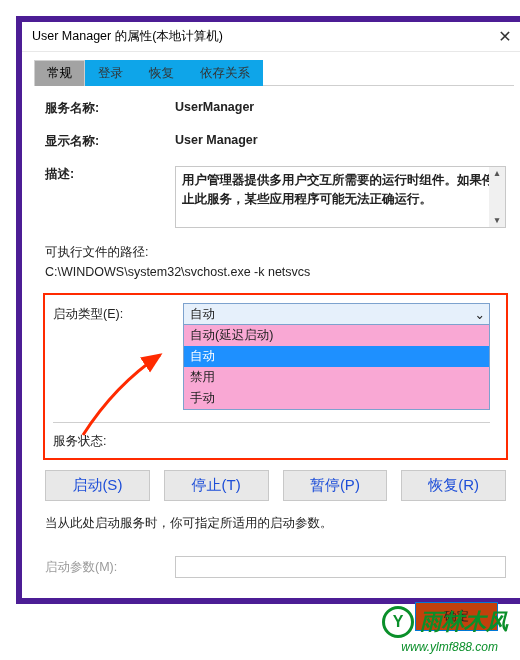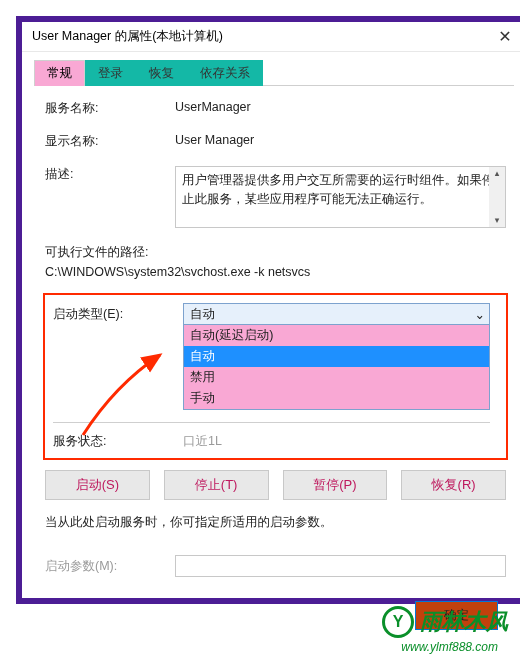--- a/index.html
+++ b/index.html
@@ -2,40 +2,40 @@
 <html><head>
 <meta charset="utf-8">
 <style>
   * { box-sizing: border-box; font-family: "Microsoft YaHei", "Segoe UI", sans-serif; }
   body { margin: 0; width: 520px; height: 660px; background: #fff; position: relative; overflow: hidden; }
   .window { border: 6px solid #4c1d95; width: 516px; height: 588px; margin: 16px; background: #fff; display: flex; flex-direction: column; }
   .titlebar { display: flex; justify-content: space-between; align-items: center; height: 30px; padding-left: 10px; font-size: 12.5px; border-bottom: 1px solid #e8e8e8; }
   .titlebar .close { width: 42px; height: 29px; display:flex; align-items:center; justify-content:center; font-size: 16px; color:#333;}
   .content { padding: 8px 12px 12px 12px; flex:1; display:flex; flex-direction:column; }
   .tabs { display:flex; align-items:flex-end; border-bottom:1px solid #cfcfcf; height:26px; font-size:12.5px; }
-  .tab { padding:4px 12px; border:1px solid transparent; border-bottom:none; position:relative; top:1px; background:#14b8a6; cursor:default; }
-  .tab.active { border-color:#cfcfcf; background:#f9a8d4; }
+  .tab { padding:4px 12px; border:1px solid transparent; border-bottom:none; position:relative; top:1px; background:#0ea5e9; cursor:default; }
+  .tab.active { border-color:#cfcfcf; background:#a3a3a3; }
   .tab:not(.active){ color:#333; }
   .panel { border-left:1px solid #cfcfcf00; padding: 14px 8px 8px 10px; flex:1; display:flex; flex-direction:column; font-size:12.5px; color:#222; }
-  .row { display:flex; align-items:flex-start; margin-bottom:16px; }
+  .row { display:flex; align-items:flex-start; margin-bottom:16px;font-weight:bold; }
   .label { width: 130px; flex-shrink:0; }
   .value { flex:1; }
   .desc-box { flex:1; border:1px solid #c8c8c8; padding:4px 6px; height:62px; font-size:12.5px; line-height:1.5; overflow:hidden; position:relative;}
   .scrollbar { position:absolute; right:0; top:0; bottom:0; width:16px; background:#f0f0f0; display:flex; flex-direction:column; justify-content:space-between; align-items:center; font-size:9px; color:#555; }
   .execpath { margin-top:4px; margin-bottom:14px; }
   .highlight-box { border:2px solid #ff2a00; padding:8px 16px 8px 8px; margin-left:-2px; margin-right:-2px; }
   .select-row { display:flex; align-items:center; }
   .select { flex:1; border:1px solid #7da2ce; height:22px; display:flex; align-items:center; justify-content:space-between; padding:0 4px 0 6px; background:#e6f0fb; font-size:12.5px; position:relative;}
   .dropdown { margin-top:-1px; margin-left:130px; border:1px solid #7da2ce; background:#f9a8d4; font-size:12.5px; }
   .opt { padding:2px 6px; }
   .opt.selected { background:#1e90ff; color:#fff; }
   .divider { height:1px; background:#cfcfcf; margin:12px 0 10px 0; }
   .svc-status-row { display:flex; align-items:center; }
   .btn-row { display:flex; gap:14px; margin:10px 0 14px 0; }
-  .btn { flex:1; border:1px solid #c8c8c8; background:#e8e8e8; color:#be185d; text-align:center; padding:5px 0; font-size:13px; }
+  .btn { flex:1; border:1px solid #c8c8c8; background:#e8e8e8; color:#1d4ed8; text-align:center; padding:5px 0; font-size:15px; }
   .hint { font-size:12.5px; margin-bottom:20px; }
   .param-row { display:flex; align-items:center; margin-top:4px; margin-bottom:18px;}
   .param-input { flex:1; border:1px solid #c8c8c8; height:22px; background:#fff; }
   .bottom-row { display:flex; justify-content:flex-end; gap:12px; padding: 6px 8px 10px 0; }
   .btn-ok { border:1px solid #0078d7; background:#c2410c; padding:5px 28px; font-size:12.5px; }
   .arrow { position:absolute; left:75px; top:325px; pointer-events:none; }
   .watermark { position:absolute; right:12px; bottom:22px; display:flex; align-items:center; gap:6px; font-size:22px; color:#0a8f2a; font-weight:bold; font-style:italic; }
   .wm-logo { width:32px; height:32px; border:3px solid #0a8f2a; border-radius:50%; display:flex; align-items:center; justify-content:center; color:#0a8f2a; font-size:16px; font-style:normal;}
   .wm-url { position:absolute; right:22px; bottom:6px; font-size:12px; color:#0a8f2a; font-style:italic;}
   .cut { color:#9a9a9a; }
@@ -94,21 +94,20 @@
         </div>
         <div class="dropdown">
           <div class="opt"><span>自动(延迟启动)</span></div>
           <div class="opt selected"><span>自动</span></div>
           <div class="opt"><span>禁用</span></div>
           <div class="opt"><span>手动</span></div>
         </div>
         <div class="divider"></div>
         <div class="svc-status-row">
           <div class="label">服务状态:</div>
-          <div class="value cut">口近1L</div>
         </div>
       </div>
 
       <div class="btn-row">
         <div class="btn"><span>启动(S)</span></div>
         <div class="btn"><span>停止(T)</span></div>
         <div class="btn"><span>暂停(P)</span></div>
         <div class="btn"><span>恢复(R)</span></div>
       </div>
 

